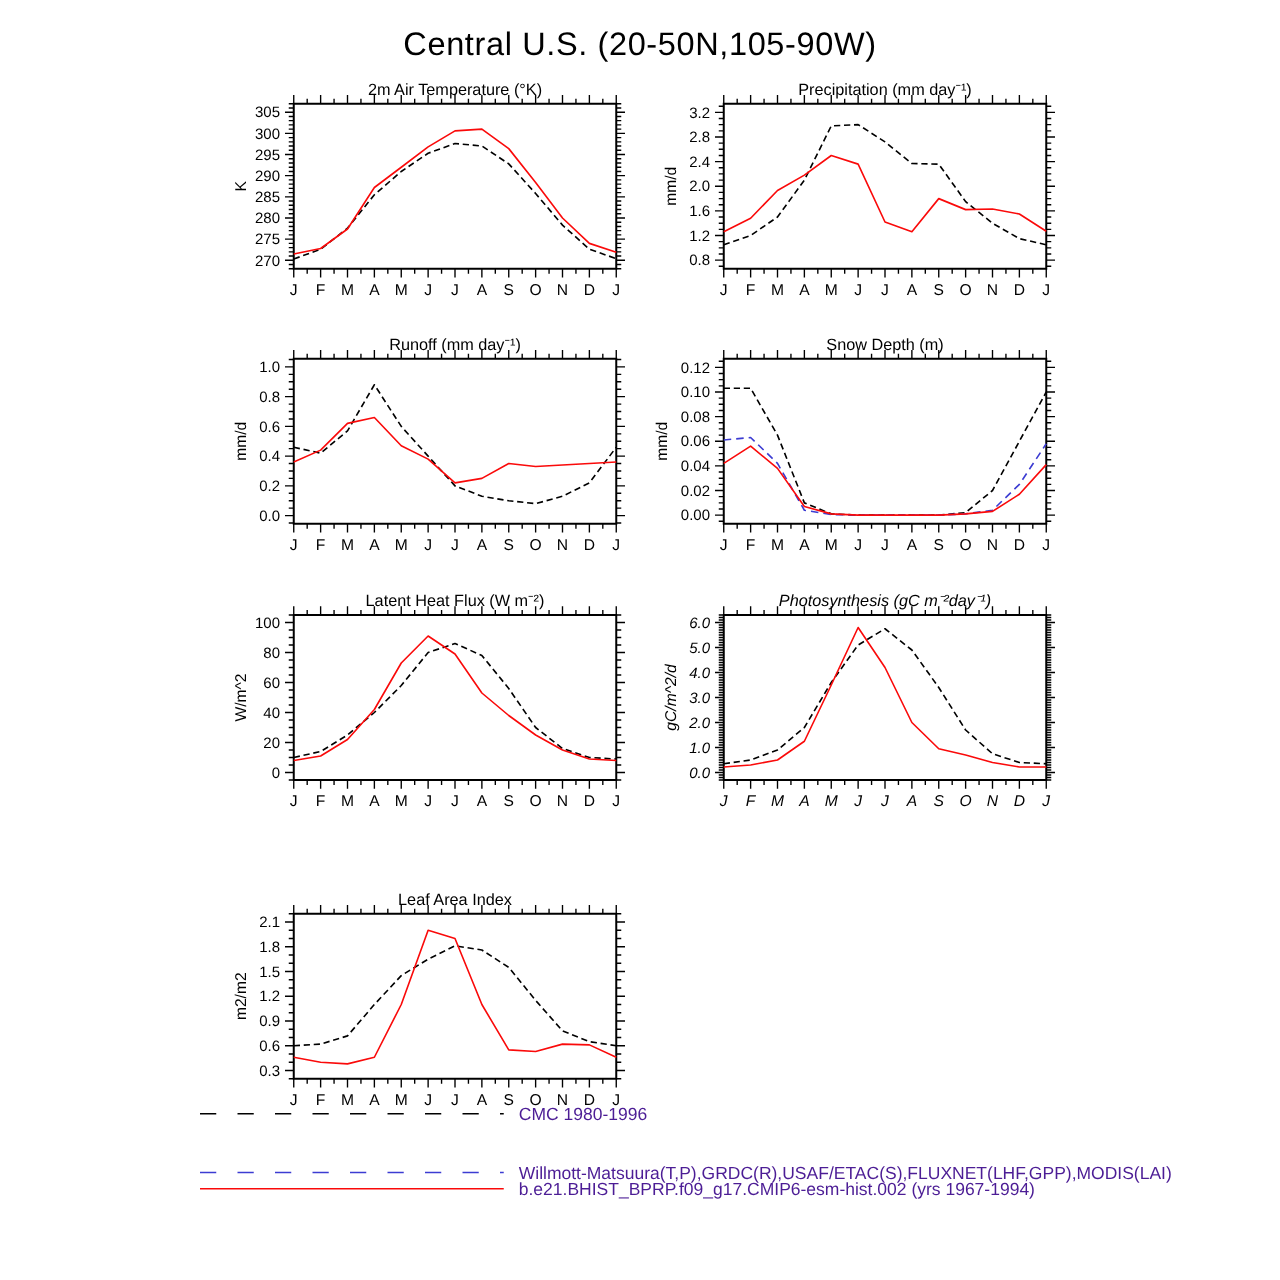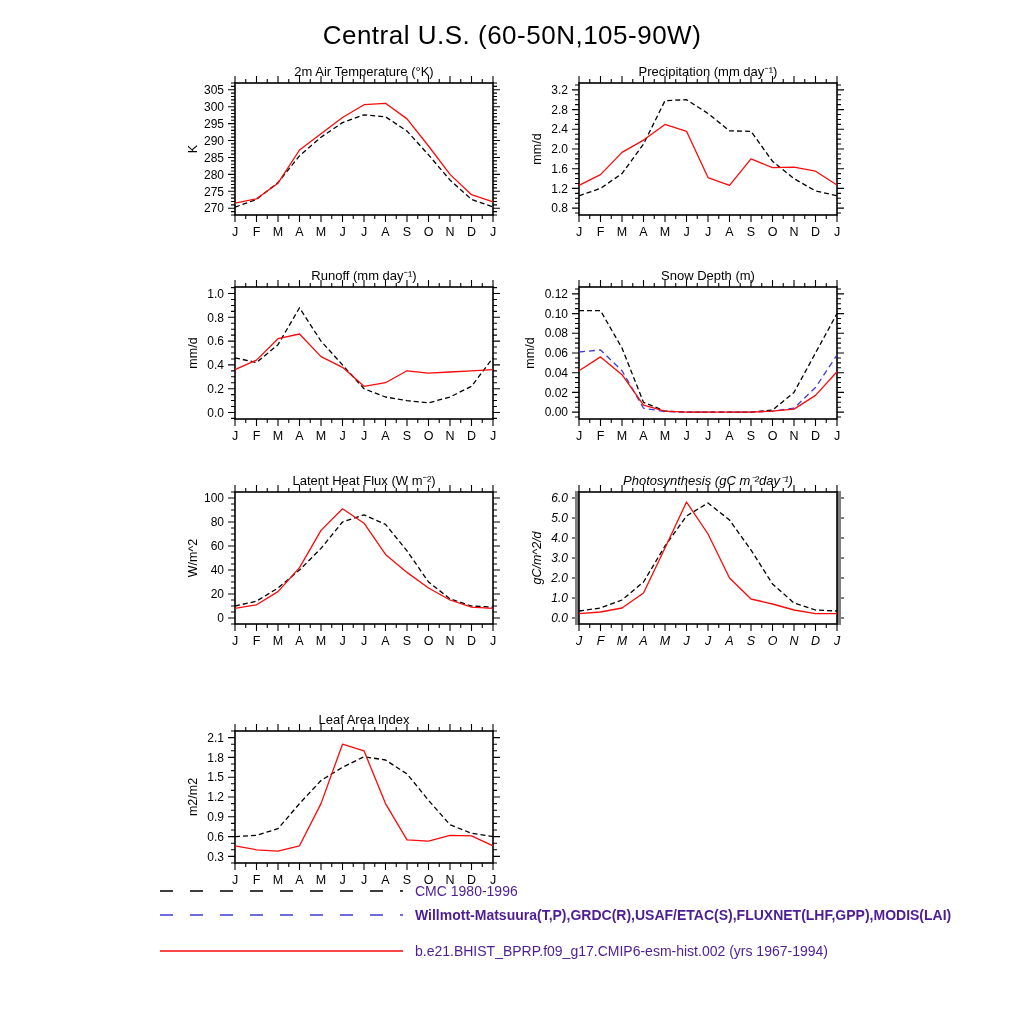--- a/index.html
+++ b/index.html
@@ -14,29 +14,29 @@
   .slot3{left:502px;top:264px;}
   .slot4{left:158px;top:469px;}
   .slot5{left:502px;top:469px;font-style:italic;}
   .slot6{left:158px;top:668px;margin-top:40px;}
   svg text{fill:#000;font-family:"Liberation Sans",sans-serif;}
   .ctitle{font-size:13px;text-anchor:middle;}
   .ylab{font-size:12px;text-anchor:end;}
   .xlab{font-size:12.5px;text-anchor:middle;}
   .unit{font-size:12.5px;text-anchor:middle;}
   .legend-row{position:absolute;left:158px;display:flex;align-items:center;height:14px;}
-  .lrow0{top:884px;} .lrow1{top:908px;font-weight:bold;} .lrow2{top:944px;}
+  .lrow0{top:884px;} .lrow1{top:931px;} .lrow2{top:944px;}
   .legend-label{font-size:14px;color:#4c1d95;margin-left:10px;white-space:nowrap;}
 </style>
 </head>
 <body>
 
 <div class="page">
 
-  <div class="page-title">Central U.S. (60-50N,105-90W)</div>
+  <div class="page-title">Central U.S. (20-50N,105-90W)</div>
 
   <div class="chart-slot slot0"><svg width="352" height="206" viewBox="0 0 352 206">
         <path d="M77 23V16M77 155V162M98.5 23V16M98.5 155V162M120 23V16M120 155V162M141.5 23V16M141.5 155V162M163 23V16M163 155V162M184.5 23V16M184.5 155V162M206 23V16M206 155V162M227.5 23V16M227.5 155V162M249 23V16M249 155V162M270.5 23V16M270.5 155V162M292 23V16M292 155V162M313.5 23V16M313.5 155V162M335 23V16M335 155V162M87.75 23V19M87.75 155V159M109.25 23V19M109.25 155V159M130.75 23V19M130.75 155V159M152.25 23V19M152.25 155V159M173.75 23V19M173.75 155V159M195.25 23V19M195.25 155V159M216.75 23V19M216.75 155V159M238.25 23V19M238.25 155V159M259.75 23V19M259.75 155V159M281.25 23V19M281.25 155V159M302.75 23V19M302.75 155V159M324.25 23V19M324.25 155V159M77 148.23076923076923H70M335 148.23076923076923H342M77 131.30769230769232H70M335 131.30769230769232H342M77 114.38461538461539H70M335 114.38461538461539H342M77 97.46153846153847H70M335 97.46153846153847H342M77 80.53846153846155H70M335 80.53846153846155H342M77 63.61538461538461H70M335 63.61538461538461H342M77 46.69230769230769H70M335 46.69230769230769H342M77 29.76923076923077H70M335 29.76923076923077H342M77 155H73M335 155H339M77 151.6153846153846H73M335 151.6153846153846H339M77 144.84615384615384H73M335 144.84615384615384H339M77 141.46153846153845H73M335 141.46153846153845H339M77 138.0769230769231H73M335 138.0769230769231H339M77 134.69230769230768H73M335 134.69230769230768H339M77 127.92307692307692H73M335 127.92307692307692H339M77 124.53846153846153H73M335 124.53846153846153H339M77 121.15384615384616H73M335 121.15384615384616H339M77 117.76923076923077H73M335 117.76923076923077H339M77 111H73M335 111H339M77 107.61538461538461H73M335 107.61538461538461H339M77 104.23076923076923H73M335 104.23076923076923H339M77 100.84615384615384H73M335 100.84615384615384H339M77 94.07692307692308H73M335 94.07692307692308H339M77 90.6923076923077H73M335 90.6923076923077H339M77 87.3076923076923H73M335 87.3076923076923H339M77 83.92307692307692H73M335 83.92307692307692H339M77 77.15384615384616H73M335 77.15384615384616H339M77 73.76923076923077H73M335 73.76923076923077H339M77 70.38461538461539H73M335 70.38461538461539H339M77 67H73M335 67H339M77 60.23076923076923H73M335 60.23076923076923H339M77 56.84615384615385H73M335 56.84615384615385H339M77 53.46153846153846H73M335 53.46153846153846H339M77 50.07692307692308H73M335 50.07692307692308H339M77 43.30769230769231H73M335 43.30769230769231H339M77 39.92307692307692H73M335 39.92307692307692H339M77 36.53846153846154H73M335 36.53846153846154H339M77 33.15384615384615H73M335 33.15384615384615H339M77 26.384615384615383H73M335 26.384615384615383H339M77 23H73M335 23H339" stroke="#000" stroke-width="1.1" fill="none"></path>
         <rect x="77" y="23" width="258" height="132" fill="none" stroke="#000" stroke-width="1.6"></rect>
         <text x="206" y="16" class="ctitle">2m Air Temperature (°K)</text>
         <text x="66" y="152.43076923076922" class="ylab">270</text>
         <text x="66" y="135.5076923076923" class="ylab">275</text>
         <text x="66" y="118.58461538461539" class="ylab">280</text>
         <text x="66" y="101.66153846153847" class="ylab">285</text>
         <text x="66" y="84.73846153846155" class="ylab">290</text>

